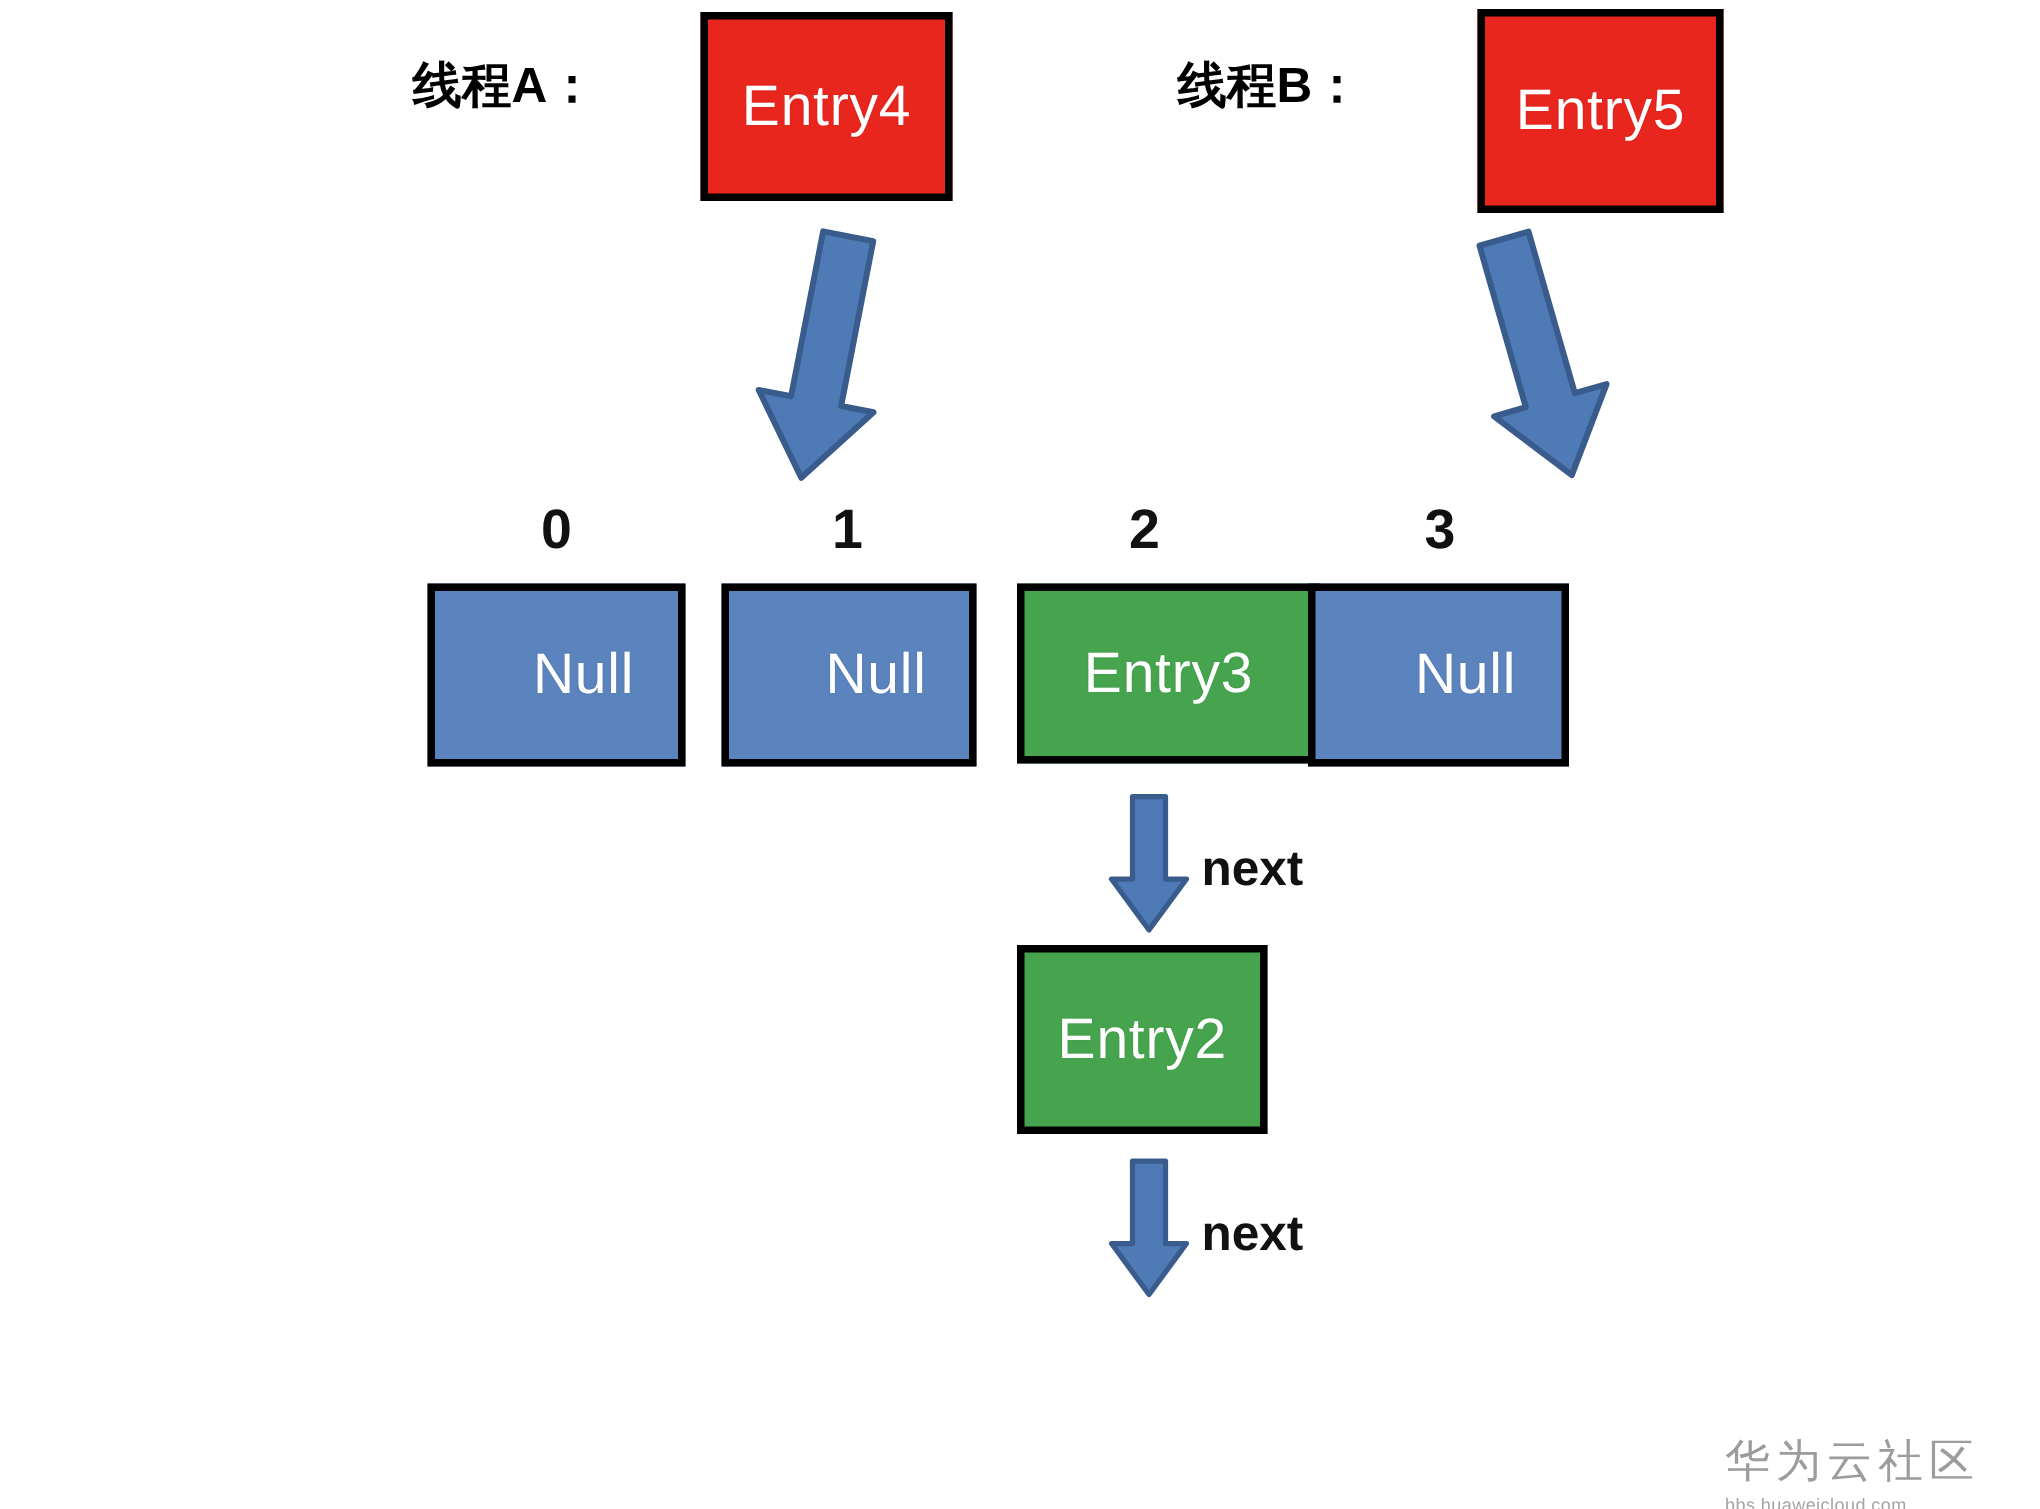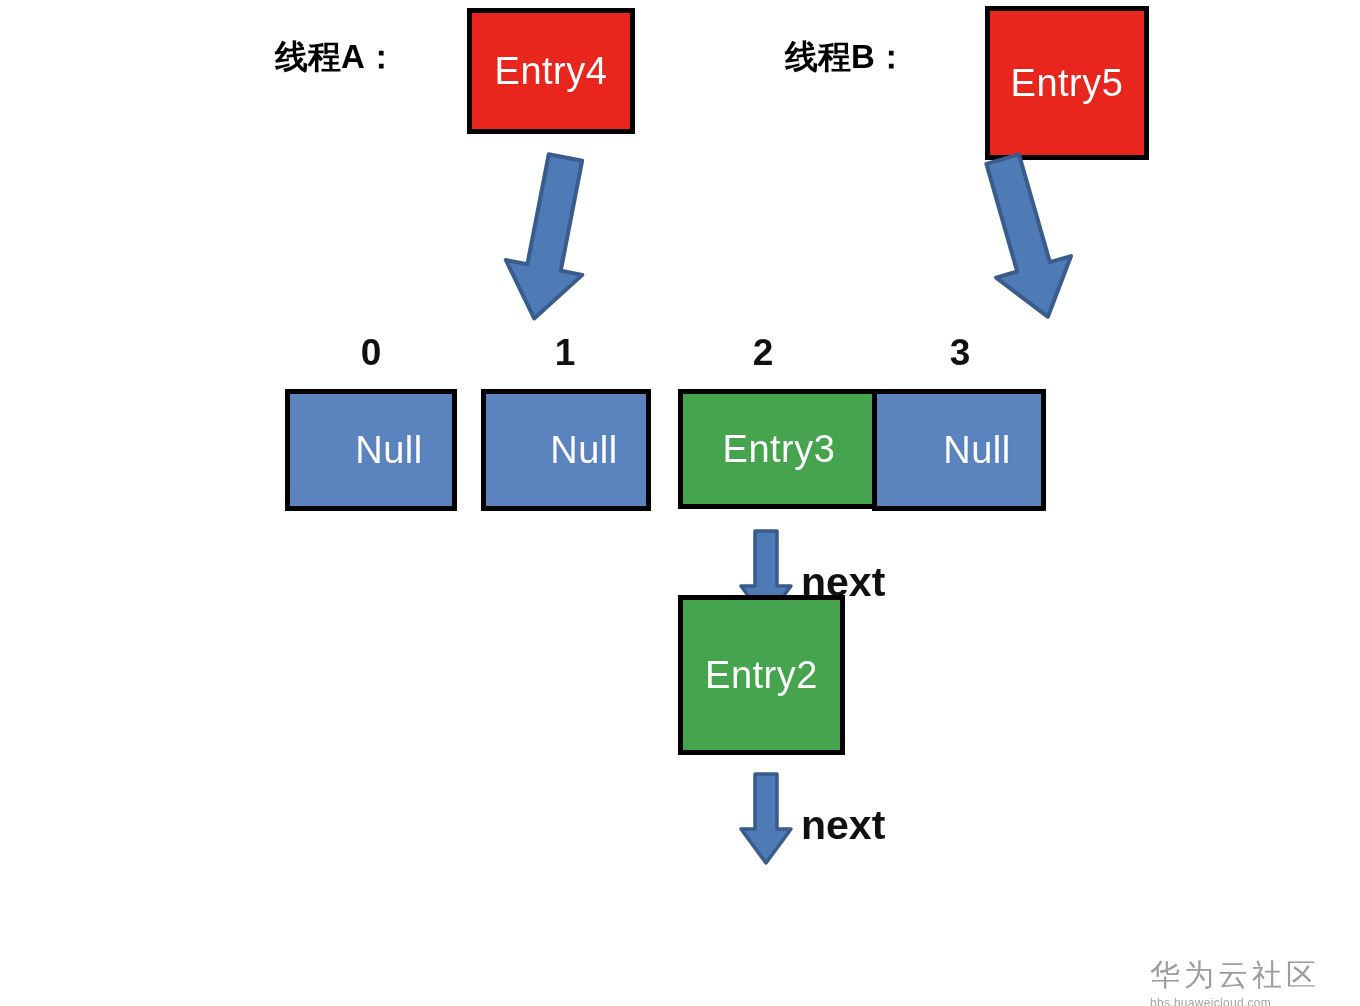--- a/index.html
+++ b/index.html
@@ -53,21 +53,21 @@
     text-align: center;
     font-size: 37px;
     color: #111111;
     font-weight: 600;
     line-height: 1;
   }
 
   
   .next-label {
     position: absolute;
-    font-size: 41px;
+    font-size: 33px;
     color: #111111;
     font-weight: 600;
     white-space: nowrap;
     line-height: 1;
   }
 
   
   .arrow {
     position: absolute;
     pointer-events: none;
@@ -100,21 +100,21 @@
 <body>
 
 <div id="canvas">
 
   <div class="thread-label" style="left:275px; top:40px;">线程A：</div>
 
   <div class="node red" style="left:467px; top:8px; width:168px; height:126px;">Entry4</div>
 
   <div class="thread-label" style="left:785px; top:40px;">线程B：</div>
 
-  <div class="node red" style="left:985px; top:6px; width:164px; height:154px;">Entry5</div>
+  <div class="node red" style="left:985px; top:6px; width:164px; height:136px;">Entry5</div>
 
   <div class="arrow" style="left:495px; top:150px; width:110px; height:175px;">
     <svg width="110" height="175" viewBox="0 0 110 175">
       <g transform="rotate(11 55 87)">
         <polygon points="38,6 72,6 72,118 94,118 55,170 16,118 38,118" fill="#4E7AB5" stroke="#3A5C8C" stroke-width="4" stroke-linejoin="round"></polygon>
       </g>
     </svg>
   </div>
 
   <div class="arrow" style="left:970px; top:150px; width:110px; height:175px;">
@@ -138,21 +138,21 @@
 
   <div class="node blue" style="left:872px; top:389px; width:174px; height:122px;">Null</div>
 
   <div class="arrow" style="left:738px; top:528px; width:56px; height:96px;">
     <svg width="56" height="96" viewBox="0 0 56 96">
       <polygon points="17,3 39,3 39,58 53,58 28,92 3,58 17,58" fill="#4E7AB5" stroke="#3A5C8C" stroke-width="3.5" stroke-linejoin="round"></polygon>
     </svg>
   </div>
   <div class="next-label" style="left:801px; top:562px;">next</div>
 
-  <div class="node green" style="left:678px; top:595px; width:167px; height:160px;">Entry2</div>
+  <div class="node green" style="left:678px; top:630px; width:167px; height:126px;">Entry2</div>
 
   <div class="arrow" style="left:738px; top:771px; width:56px; height:96px;">
     <svg width="56" height="96" viewBox="0 0 56 96">
       <polygon points="17,3 39,3 39,58 53,58 28,92 3,58 17,58" fill="#4E7AB5" stroke="#3A5C8C" stroke-width="3.5" stroke-linejoin="round"></polygon>
     </svg>
   </div>
   <div class="next-label" style="left:801px; top:805px;">next</div>
 
 
   <div class="watermark" style="left:1150px; top:916px; width:200px;">

